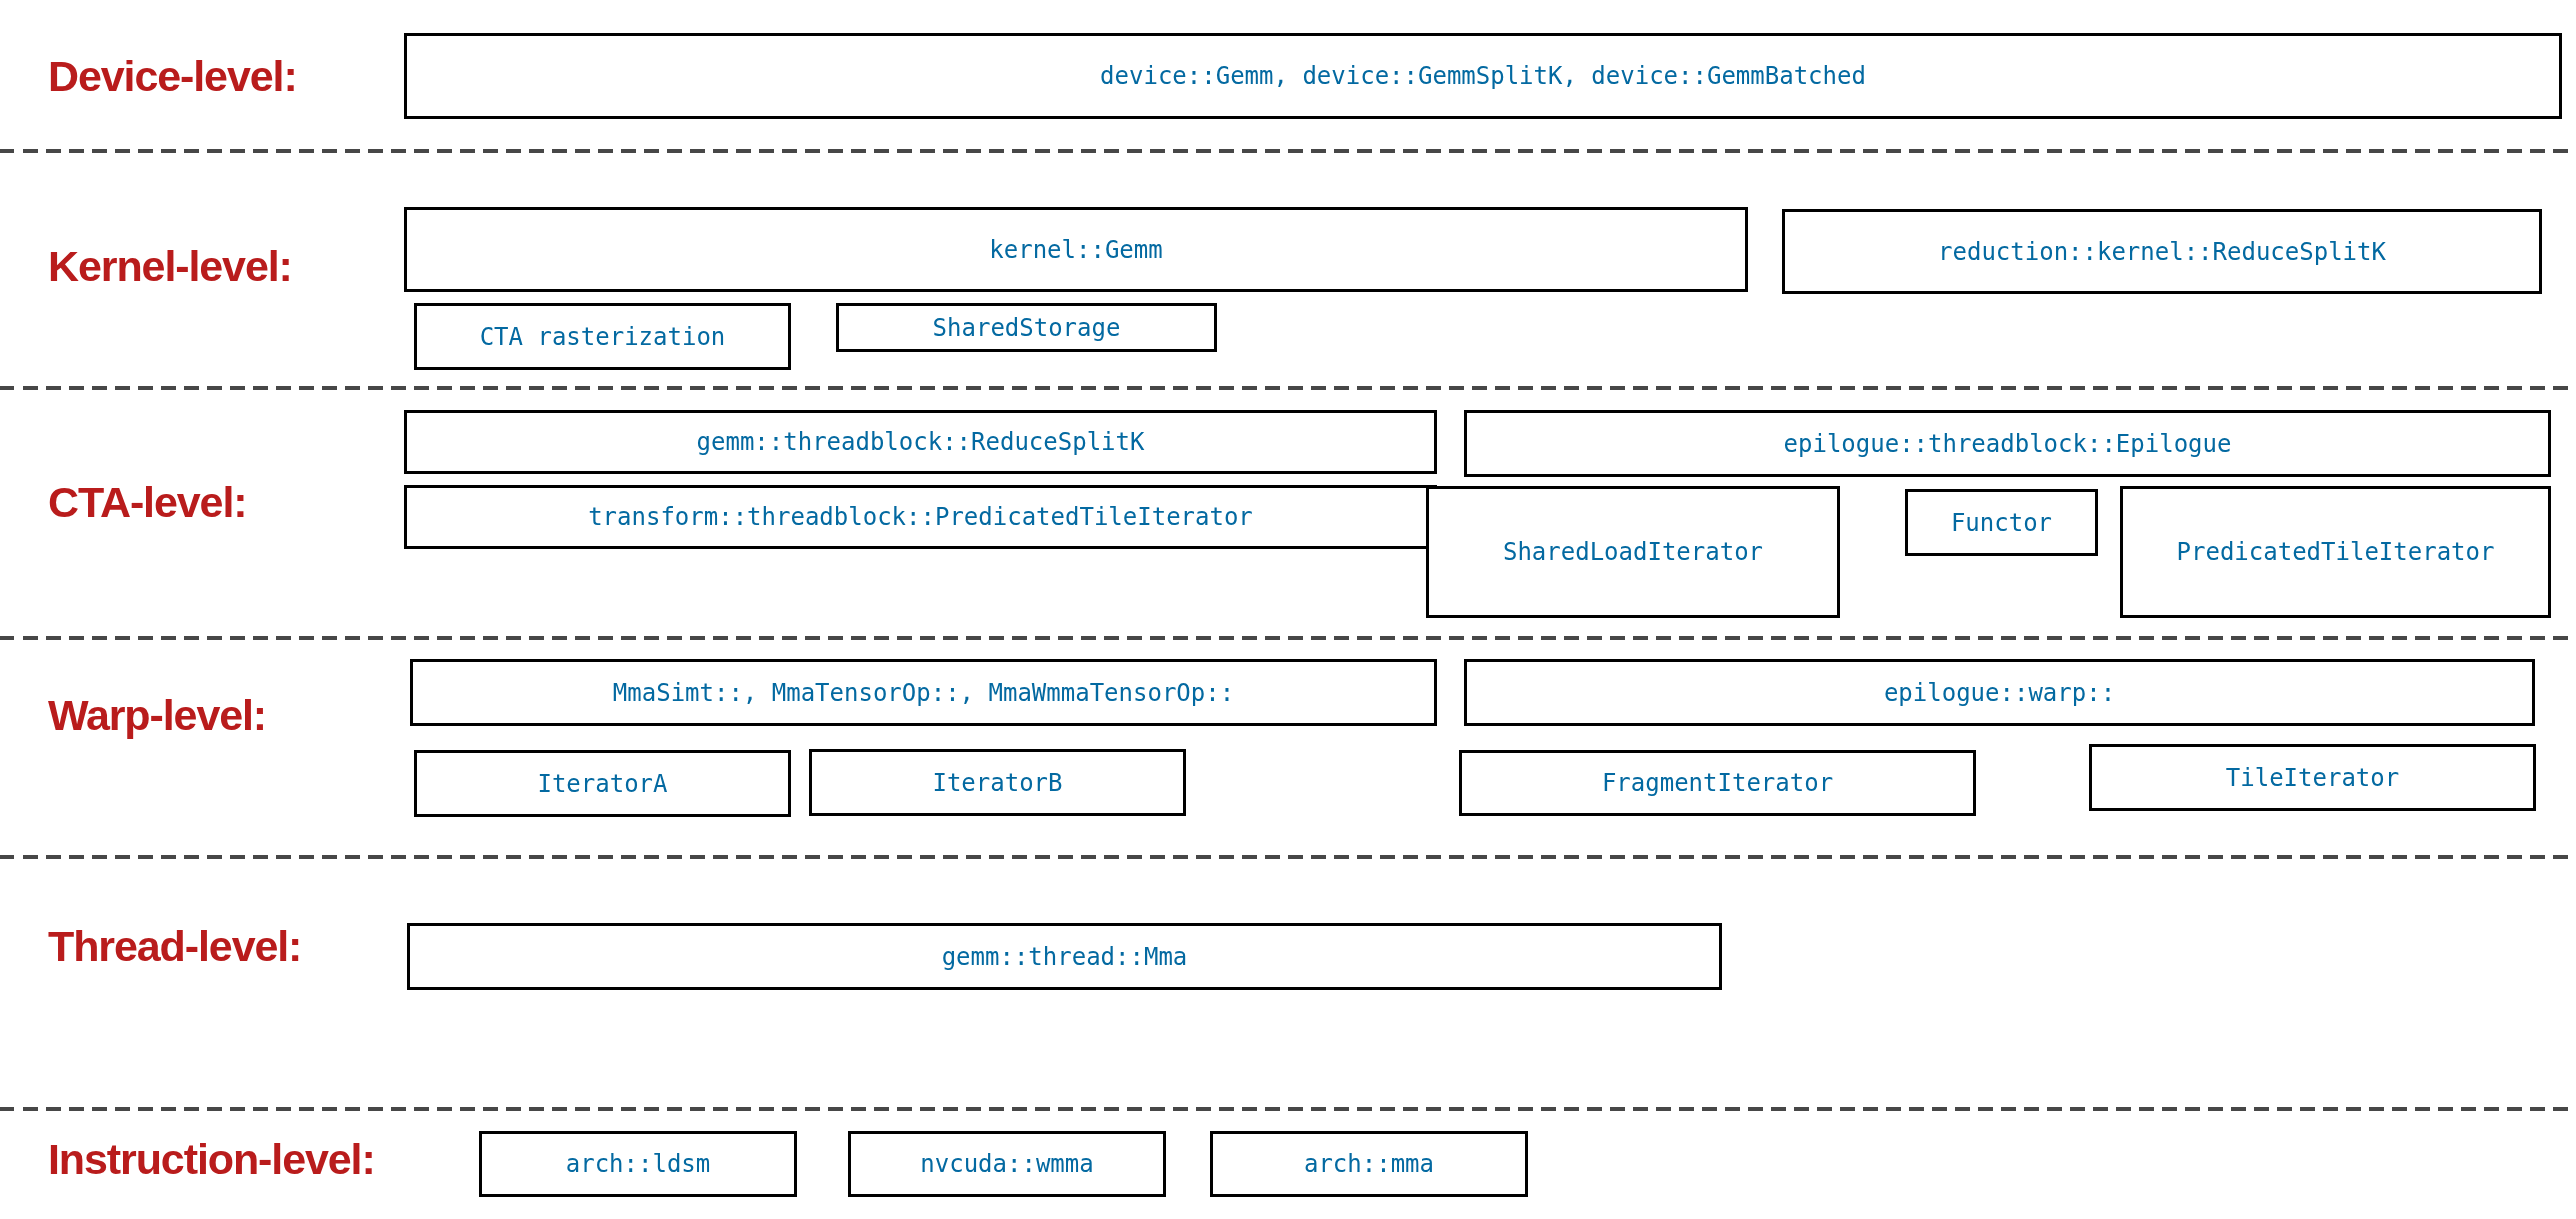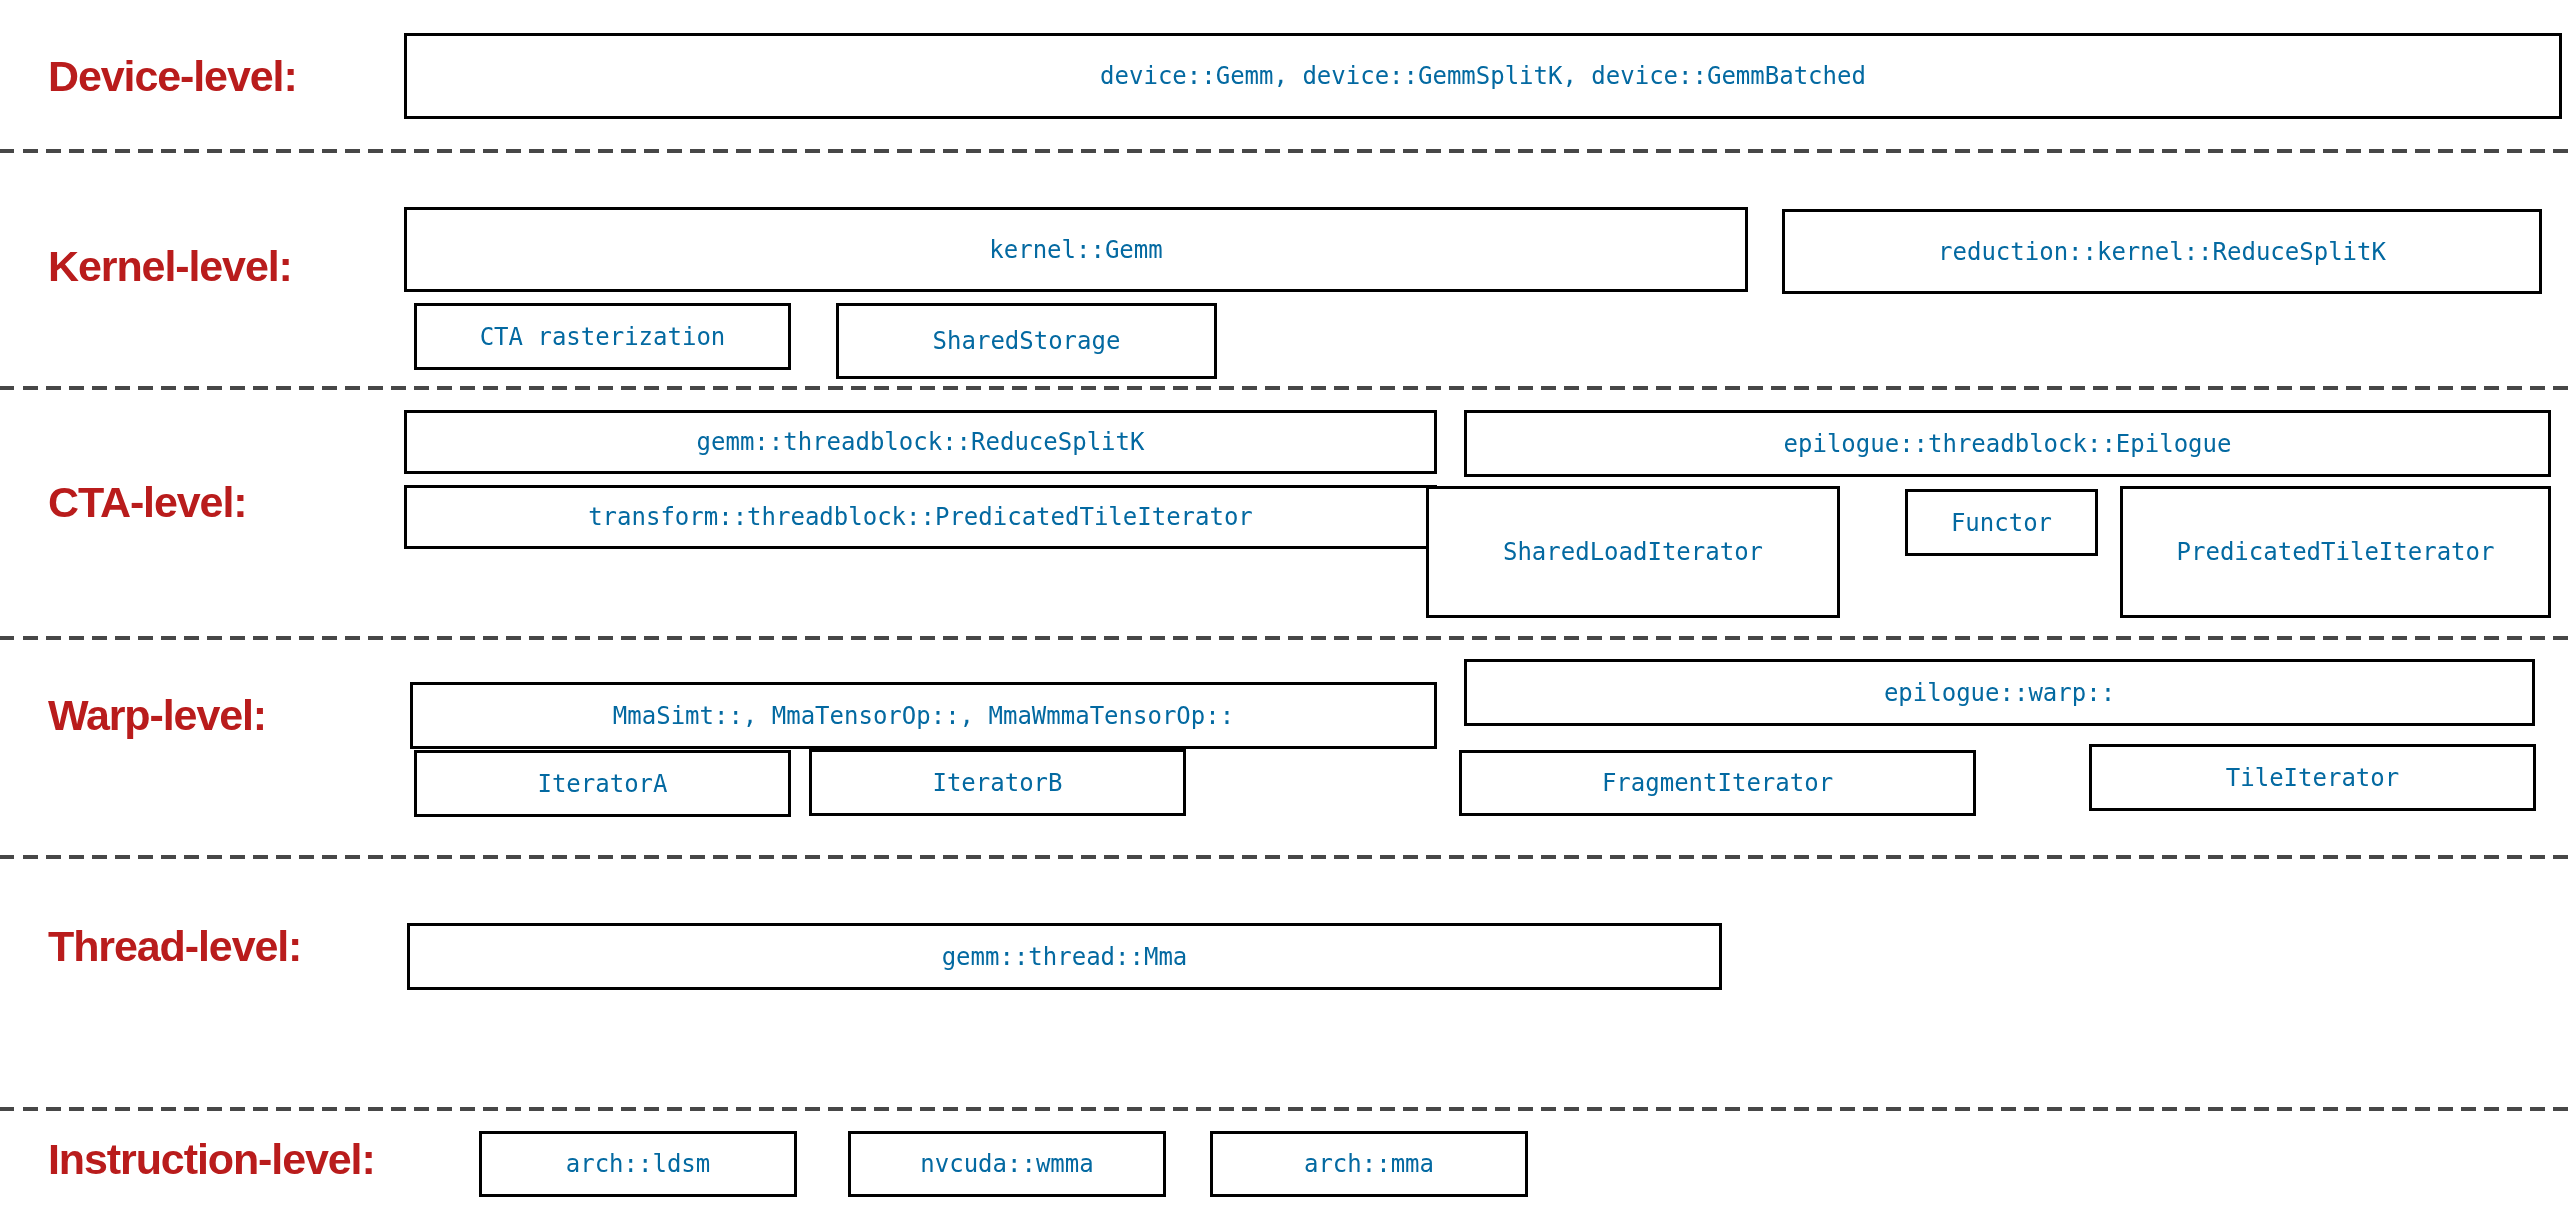--- a/index.html
+++ b/index.html
@@ -63,34 +63,34 @@
     overflow: hidden;
   }
 
   
   .bx-device        { left: 404px;  top: 33px;   width: 2158px; height: 86px; }
 
   
   .bx-kernel-gemm   { left: 404px;  top: 207px;  width: 1344px; height: 85px; }
   .bx-reduce        { left: 1782px; top: 209px;  width: 760px;  height: 85px; }
   .bx-cta-raster    { left: 414px;  top: 303px;  width: 377px;  height: 67px;  }
-  .bx-shared-store  { left: 836px; top: 303px;  width: 381px;  height: 76px;  }
+  .bx-shared-store  { left: 836px; top: 303px;  width: 381px;  height: 49px;  }
 
   
   .bx-mma-pipelined { left: 404px;  top: 410px;  width: 1033px; height: 64px;  }
   .bx-tb-pred       { left: 404px;  top: 485px;  width: 1033px; height: 64px;  }
   .bx-tb-reg        { left: 404px;  top: 559px;  width: 1033px; height: 67px;  }
   
   .bx-epilogue-tb   { left: 1464px; top: 410px;  width: 1087px; height: 67px;  }
   .bx-shared-load   { left: 1426px; top: 486px;  width: 414px;  height: 132px; }
   .bx-functor       { left: 1905px; top: 489px;  width: 193px;  height: 67px;  }
   .bx-pred-tile     { left: 2120px; top: 486px;  width: 431px;  height: 132px; }
 
   
-  .bx-warp-mma      { left: 410px;  top: 659px;  width: 1027px; height: 67px; margin-top: 23px;  }
+  .bx-warp-mma      { left: 410px;  top: 659px;  width: 1027px; height: 67px;  }
   .bx-iter-a        { left: 414px;  top: 750px;  width: 377px;  height: 67px;  }
   .bx-iter-b        { left: 809px; top: 749px;  width: 377px;  height: 67px;  }
   .bx-epilogue-warp { left: 1464px; top: 659px;  width: 1071px; height: 67px;  }
   .bx-frag-iter     { left: 1459px; top: 750px;  width: 517px;  height: 66px; text-align: right;  }
   .bx-tile-iter     { left: 2089px; top: 744px;  width: 447px;  height: 67px;  }
 
   
   .bx-thread-mma    { left: 407px;  top: 923px; width: 1315px; height: 67px;  }
 
   

